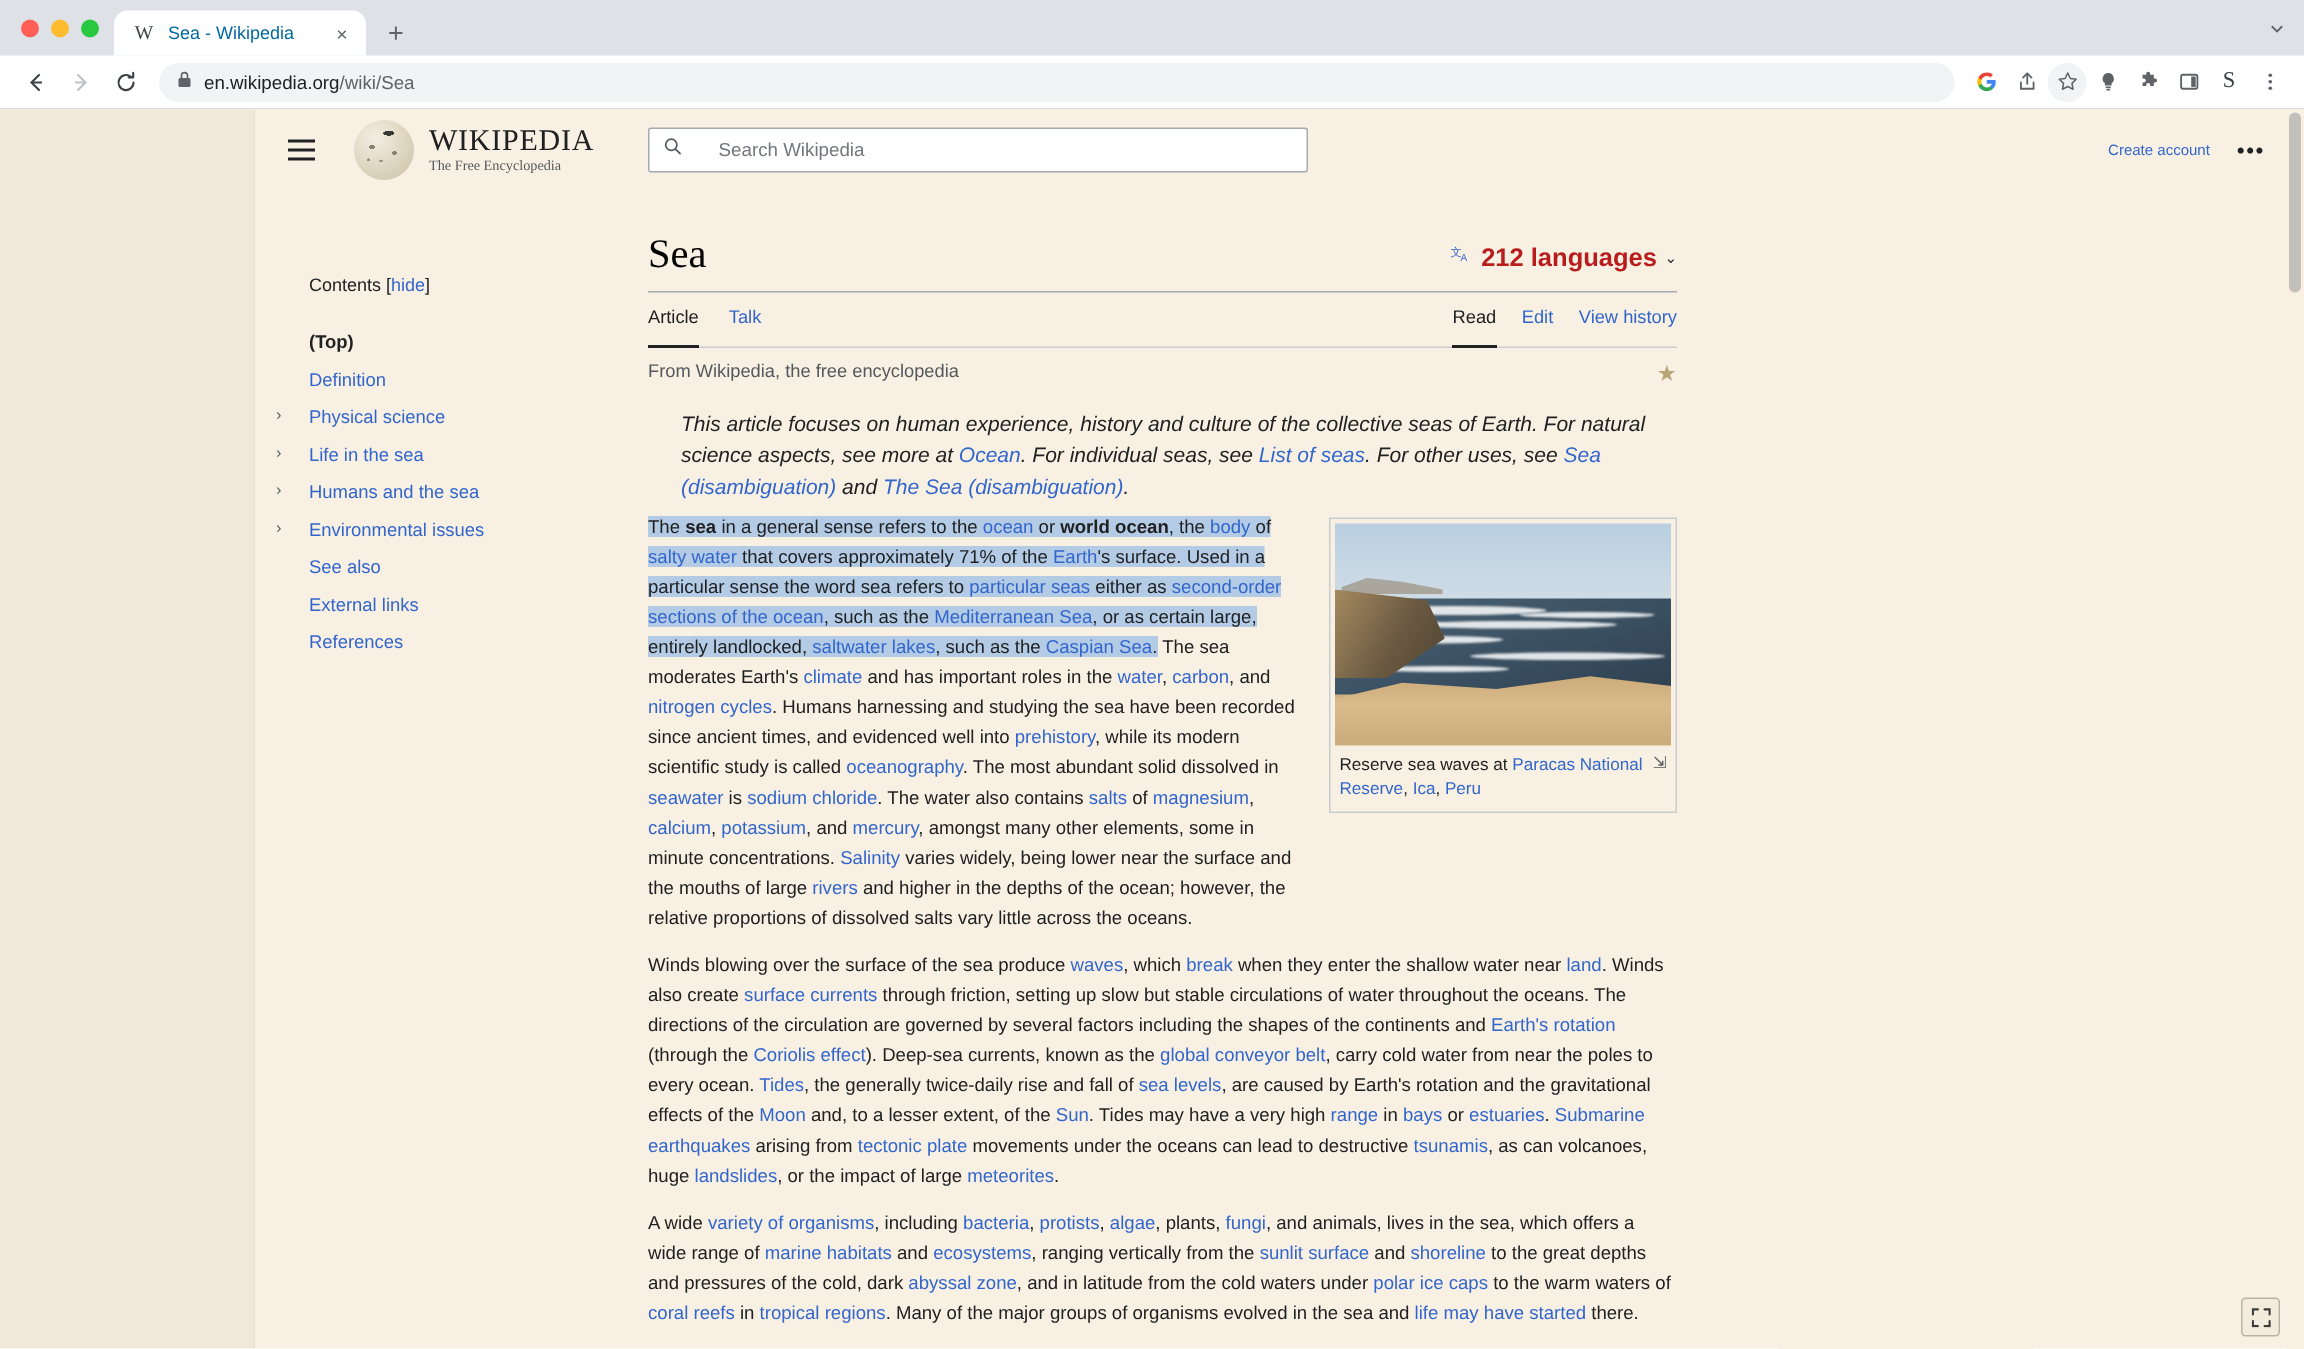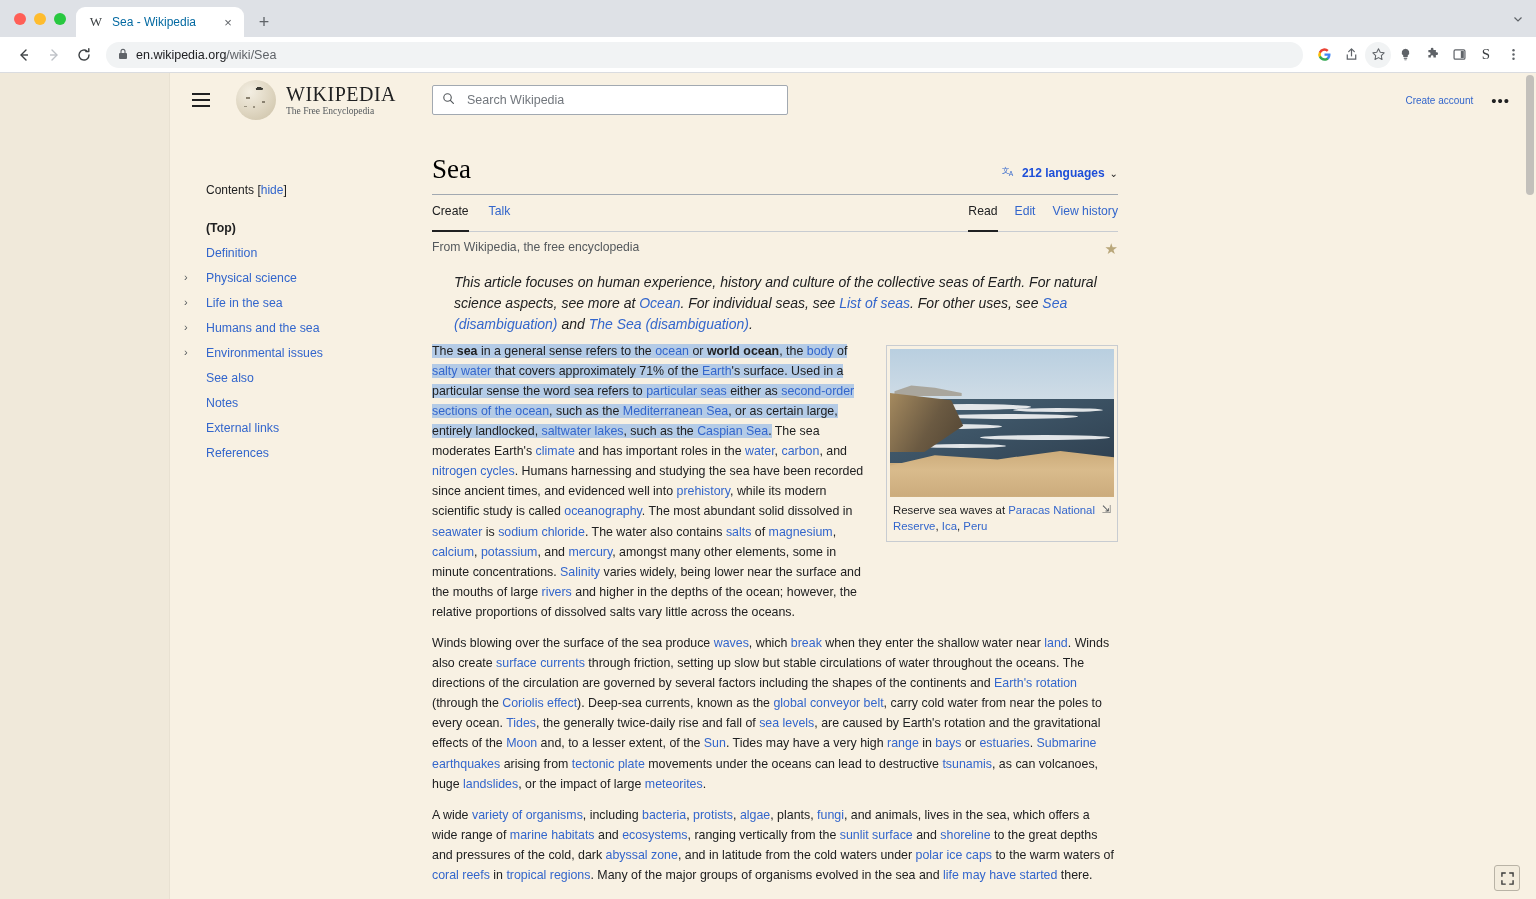--- a/index.html
+++ b/index.html
@@ -122,23 +122,23 @@
   .wordmark-txt { line-height: 1; }
   .wordmark-main {
     font-family: "Liberation Serif", serif; font-size: 20px;
     letter-spacing: 0.5px; color: #202122; display: block;
   }
   .wordmark-sub {
     font-family: "Liberation Serif", serif; font-size: 9.5px;
     color: #54595d; display: block; margin-top: 3px;
   }
   .searchbox {
-    width: 356px; height: 30px; background: #ffffff;
+    width: 440px; height: 30px; background: #ffffff;
     border: 1px solid #a2a9b1; border-radius: 2px;
-    display: flex; align-items: center; padding: 0 9px; gap: 12px;
+    display: flex; align-items: center; padding: 0 9px; gap: 24px;
   }
   .searchbox input {
     border: 0; outline: 0; background: transparent; flex: 1;
     font-family: "Liberation Sans", sans-serif; font-size: 12.5px; color: #202122;
   }
   .searchbox input::placeholder { color: #72777d; }
   .header-right {
     margin-left: auto; display: flex; align-items: center; gap: 18px;
   }
   .create-acct { font-size: 10px; color: #3366cc; }
@@ -165,21 +165,21 @@
   .title-row {
     display: flex; align-items: flex-end; justify-content: space-between;
     border-bottom: 1px solid #a2a9b1; padding-bottom: 9px;
   }
   h1.page-title {
     font-family: "Liberation Serif", serif; font-size: 27px;
     font-weight: normal; color: #000; line-height: 1.1;
   }
   .lang-btn { display: flex; align-items: center; gap: 5px; padding-bottom: 3px; }
   .lang-ico { font-size: 13px; color: #3366cc; }
-  .lang-txt { font-size: 12px; font-weight: bold; color: #1d4ed8; }
+  .lang-txt { font-size: 17px; font-weight: bold; color: #b91c1c; }
   .lang-chev { font-size: 10px; color: #202122; }
 
   .tabs-row {
     display: flex; align-items: center; justify-content: space-between;
     border-bottom: 1px solid #c8ccd1; padding: 9px 0 7px;
   }
   .tabs-left { display: flex; gap: 20px; }
   .tabs-right { display: flex; gap: 17px; }
   .wtab { font-size: 12.2px; color: #3366cc; position: relative; padding-bottom: 6px; }
   .wtab.sel { color: #202122; }
@@ -402,21 +402,20 @@
             <span>[<a href="#">hide</a>]</span>
           </div>
           <ul class="toc-list">
             <li class="active"><span>(Top)</span></li>
             <li><span>Definition</span></li>
             <li><span class="toc-chev">›</span><span>Physical science</span></li>
             <li><span class="toc-chev">›</span><span>Life in the sea</span></li>
             <li><span class="toc-chev">›</span><span>Humans and the sea</span></li>
             <li><span class="toc-chev">›</span><span>Environmental issues</span></li>
             <li><span>See also</span></li>
-            <li><span>Notes</span></li>
             <li><span>External links</span></li>
             <li><span>References</span></li>
           </ul>
         </nav>
 
         <main class="article">
 
           <div class="title-row">
             <h1 class="page-title">Sea</h1>
             <div class="lang-btn">
@@ -426,21 +425,21 @@
                     <text x="8" y="13" font-size="8" fill="#3366cc" font-family="Liberation Sans, sans-serif">A</text>
                   </svg>
               </span>
               <span class="lang-txt">212 languages</span>
               <span class="lang-chev">⌄</span>
             </div>
           </div>
 
           <div class="tabs-row">
             <div class="tabs-left">
-              <span class="wtab sel">Create</span>
+              <span class="wtab sel">Article</span>
               <span class="wtab">Talk</span>
             </div>
             <div class="tabs-right">
               <span class="wtab sel">Read</span>
               <span class="wtab">Edit</span>
               <span class="wtab">View history</span>
             </div>
           </div>
 
           <div class="from-line">

